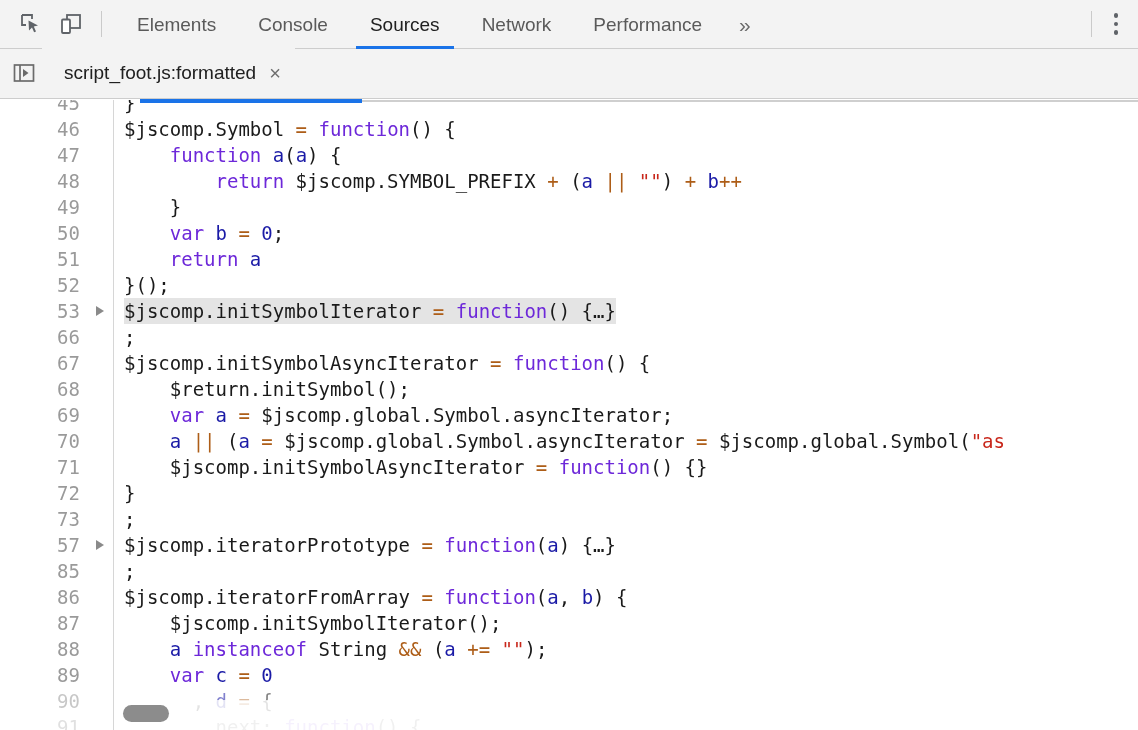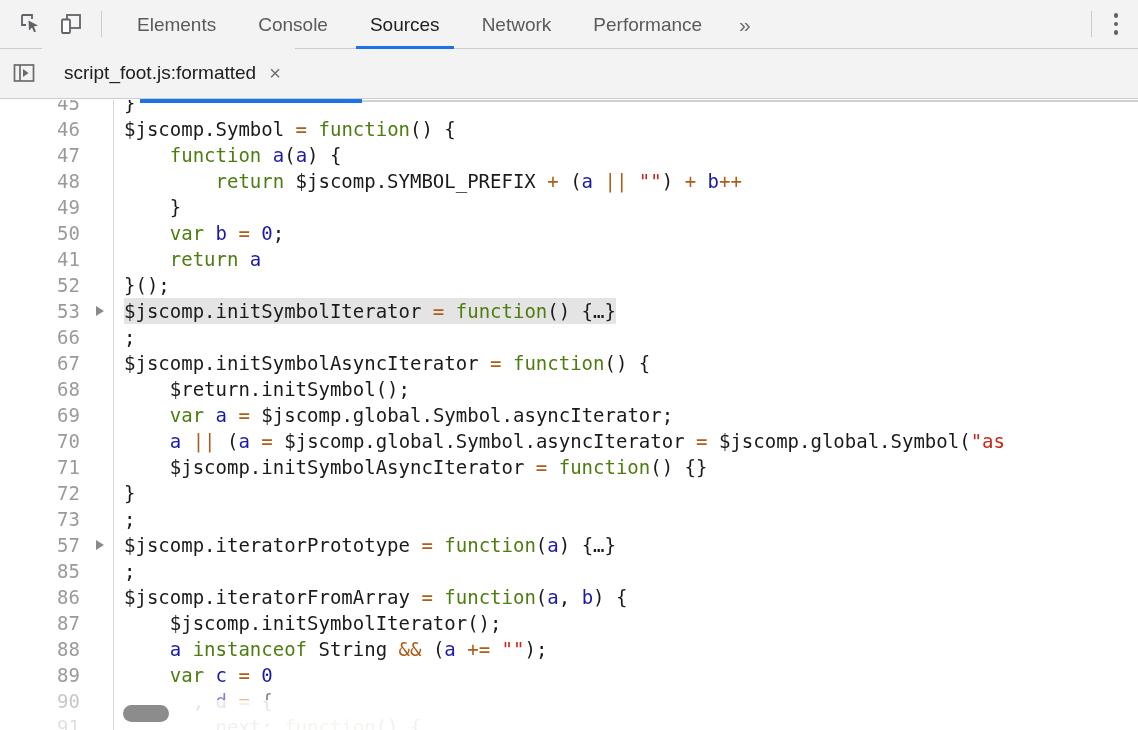--- a/index.html
+++ b/index.html
@@ -203,21 +203,21 @@
     color: #1a1a1a;
     white-space: pre;
     overflow: hidden;
   }
   .code .hl {
     background: #e4e4e4;
     padding: 2px 0;
   }
 
   
-  .t-kw  { color: #4d7c0f; }
+  .t-kw  { color: #6d28d9; }
   .t-var { color: #1a1aa6; }
   .t-op  { color: #ad5d17; }
   .t-str { color: #c8271b; }
   .t-pl  { color: #1a1a1a; }
 
   
   .fade1 { opacity: .55; align-items: flex-end; }
   .fade2 { opacity: .30; }
 
   
@@ -323,21 +323,21 @@
           <div class="gutter">49</div>
           <div class="fold-marker"></div>
           <div class="code"><span><span class="t-pl">    }</span></span></div>
         </div>
         <div class="line">
           <div class="gutter">50</div>
           <div class="fold-marker"></div>
           <div class="code"><span><span class="t-pl">    </span><span class="t-kw">var</span><span class="t-pl"> </span><span class="t-var">b</span><span class="t-pl"> </span><span class="t-op">=</span><span class="t-pl"> </span><span class="t-var">0</span><span class="t-pl">;</span></span></div>
         </div>
         <div class="line">
-          <div class="gutter">41</div>
+          <div class="gutter">51</div>
           <div class="fold-marker"></div>
           <div class="code"><span><span class="t-pl">    </span><span class="t-kw">return</span><span class="t-pl"> </span><span class="t-var">a</span></span></div>
         </div>
         <div class="line">
           <div class="gutter">52</div>
           <div class="fold-marker"></div>
           <div class="code"><span><span class="t-pl">}();</span></span></div>
         </div>
         <div class="line">
           <div class="gutter">53</div>

